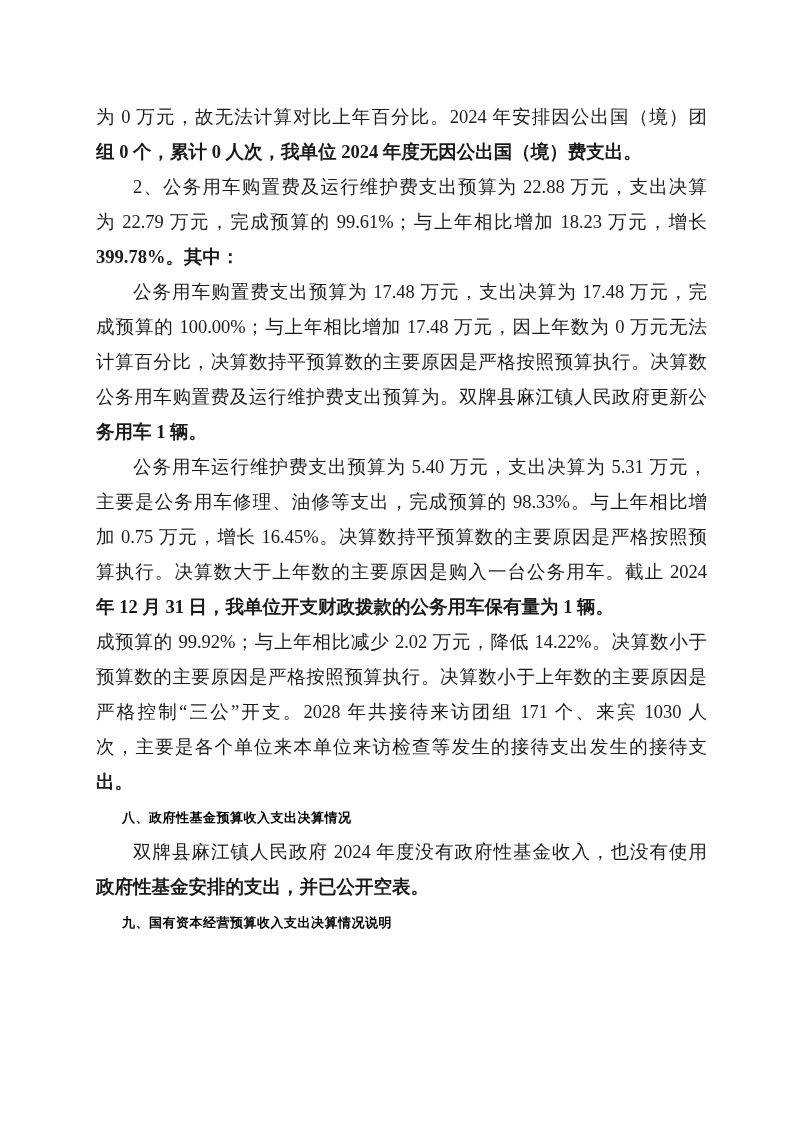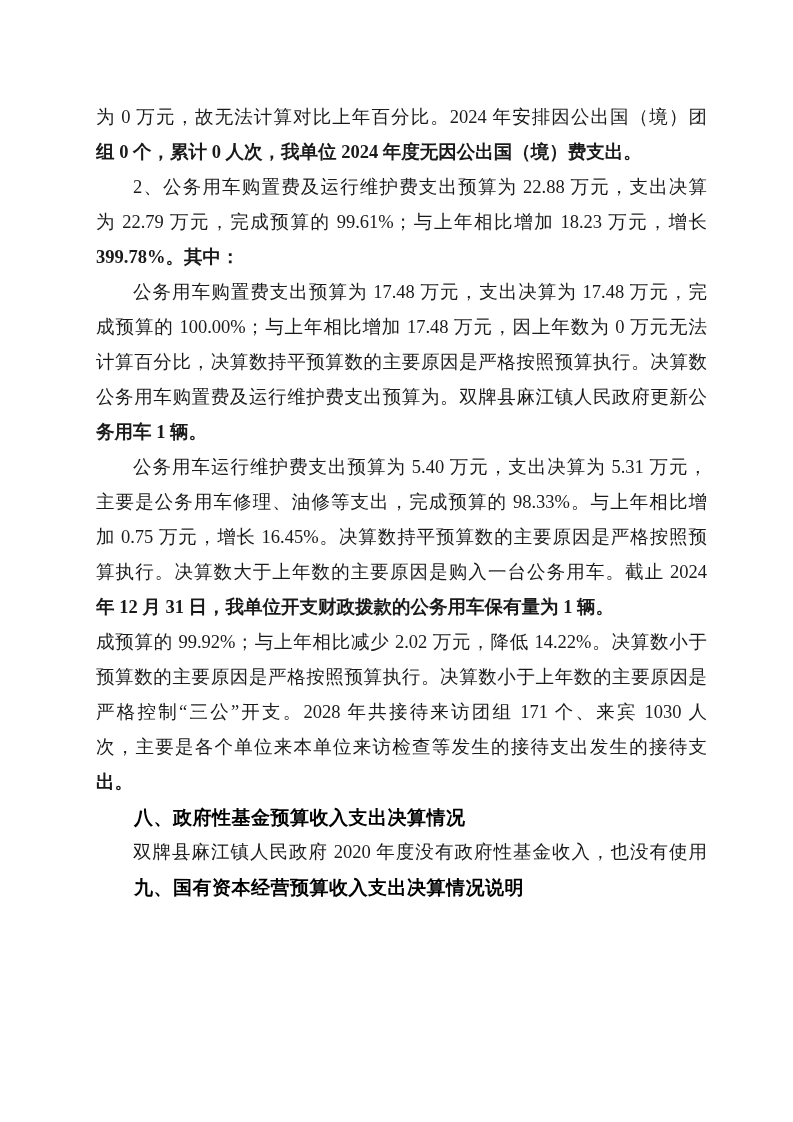--- a/index.html
+++ b/index.html
@@ -32,21 +32,21 @@
     text-align-last: justify;
     text-justify: inter-character;
     white-space: normal;
   }
   .line.last { text-align-last: left; font-weight: bold; }
   .line.indent { text-indent: 2em; }
   .block.heading .line {
     font-family: "Liberation Sans", "DejaVu Sans", sans-serif;
     font-weight: bold;
     color: #000000;
-    font-size: 19px;
+    font-size: 13px;
     letter-spacing: 0.5px;
     text-align-last: left;
   }
 </style>
 </head>
 <body>
 
 <div class="page">
   <div class="doc-body" style="color: rgb(26, 26, 26);">
       <div class="block paragraph">
@@ -76,19 +76,20 @@
         <div class="line">成预算的 99.92%；与上年相比减少 2.02 万元，降低 14.22%。决算数小于</div>
         <div class="line">预算数的主要原因是严格按照预算执行。决算数小于上年数的主要原因是</div>
         <div class="line">严格控制“三公”开支。2028 年共接待来访团组 171 个、来宾 1030 人</div>
         <div class="line">次，主要是各个单位来本单位来访检查等发生的接待支出发生的接待支</div>
         <div class="line last">出。</div>
       </div>
       <div class="block heading">
         <div class="line last indent">八、政府性基金预算收入支出决算情况</div>
       </div>
       <div class="block paragraph">
-        <div class="line indent">双牌县麻江镇人民政府 2020 年度没有政府性基金收入，也没有使用</div>
+        <div class="line indent">双牌县麻江镇人民政府 2024 年度没有政府性基金收入，也没有使用</div>
+        <div class="line last">政府性基金安排的支出，并已公开空表。</div>
       </div>
       <div class="block heading">
         <div class="line last indent">九、国有资本经营预算收入支出决算情况说明</div>
       </div>
     </div>
 </div>
 
 </body></html>

